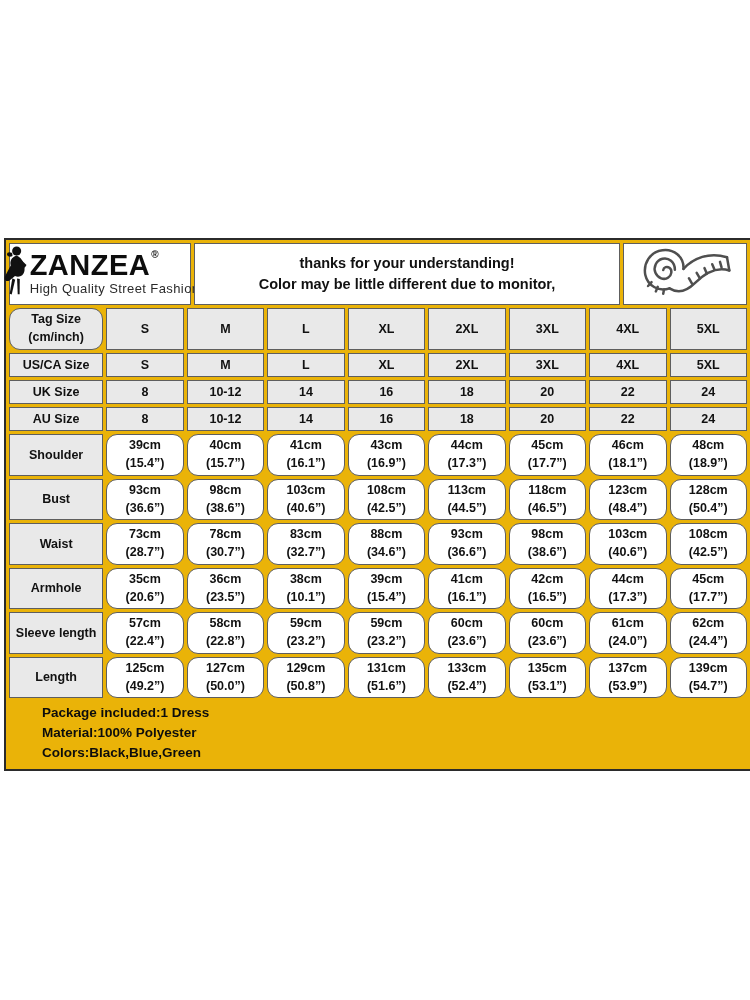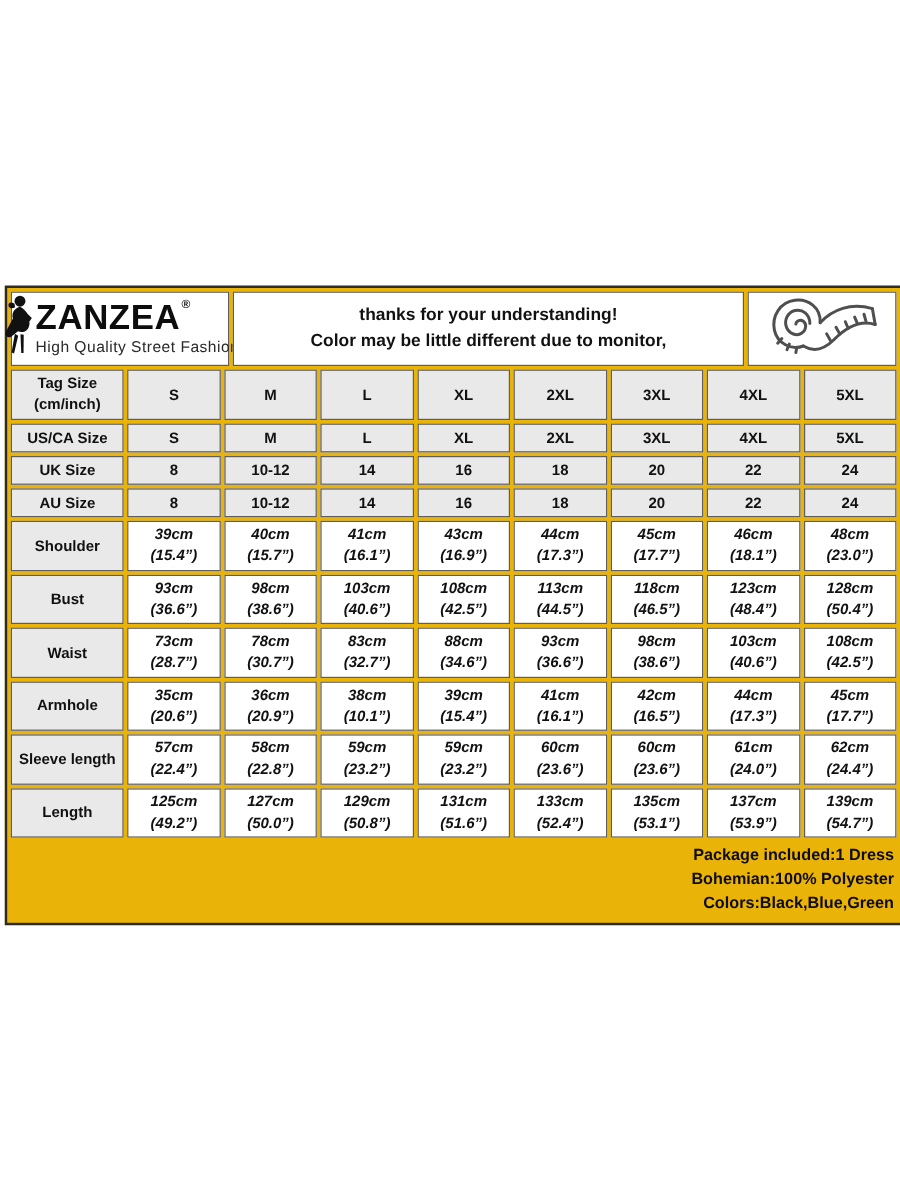--- a/index.html
+++ b/index.html
@@ -38,27 +38,27 @@
   table.size-chart{
     width:100%;border-collapse:separate;border-spacing:3px;table-layout:fixed;
   }
   col.c-label{width:13.2%;}
   td.cell{
     border:1px solid #5e5e5e;text-align:center;vertical-align:middle;
     font-weight:700;font-size:12.5px;line-height:1.3;padding:3px 1px;
     box-sizing:border-box;overflow:hidden;
   }
   td.gray{background:#e9e9e9;}
-  td.white{background:#ffffff;font-style:italic;}
-  td.two-line{padding:2px 1px;line-height:1.42;}
+  td.white{background:#ffffff;}
+  td.two-line{padding:2px 1px;line-height:1.42;border-radius:11px;}
 
   
   .product-info{margin:0 3px 2px 3px;padding:2px 2px 4px 2px;}
   .product-info .info-line{
-    font-weight:700;font-size:13.5px;line-height:1.48;text-align:right;color:#0d0d0d;padding-left:31px;
+    font-weight:700;font-size:13.5px;line-height:1.48;text-align:left;color:#0d0d0d;padding-left:31px;
   }
 </style>
 </head>
 <body>
 
 <div class="sheet">
   <div class="frame">
 
     <div class="header-band">
 
@@ -266,21 +266,21 @@
             <td class="cell white two-line">
               <div>45cm</div>
               <div>(17.7”)</div>
             </td>
             <td class="cell white two-line">
               <div>46cm</div>
               <div>(18.1”)</div>
             </td>
             <td class="cell white two-line">
               <div>48cm</div>
-              <div>(23.0”)</div>
+              <div>(18.9”)</div>
             </td>
           </tr>
           <tr>
             <td class="cell gray">
               <div>Bust</div>
             </td>
             <td class="cell white two-line">
               <div>93cm</div>
               <div>(36.6”)</div>
             </td>
@@ -353,21 +353,21 @@
           <tr>
             <td class="cell gray">
               <div>Armhole</div>
             </td>
             <td class="cell white two-line">
               <div>35cm</div>
               <div>(20.6”)</div>
             </td>
             <td class="cell white two-line">
               <div>36cm</div>
-              <div>(20.9”)</div>
+              <div>(23.5”)</div>
             </td>
             <td class="cell white two-line">
               <div>38cm</div>
               <div>(10.1”)</div>
             </td>
             <td class="cell white two-line">
               <div>39cm</div>
               <div>(15.4”)</div>
             </td>
             <td class="cell white two-line">
@@ -459,18 +459,18 @@
             <td class="cell white two-line">
               <div>139cm</div>
               <div>(54.7”)</div>
             </td>
           </tr>
         </tbody>
     </table>
 
     <div class="product-info">
       <div class="info-line">Package included:1 Dress</div>
-      <div class="info-line">Bohemian:100% Polyester</div>
+      <div class="info-line">Material:100% Polyester</div>
       <div class="info-line">Colors:Black,Blue,Green</div>
     </div>
 
   </div>
 </div>
 
 </body></html>

